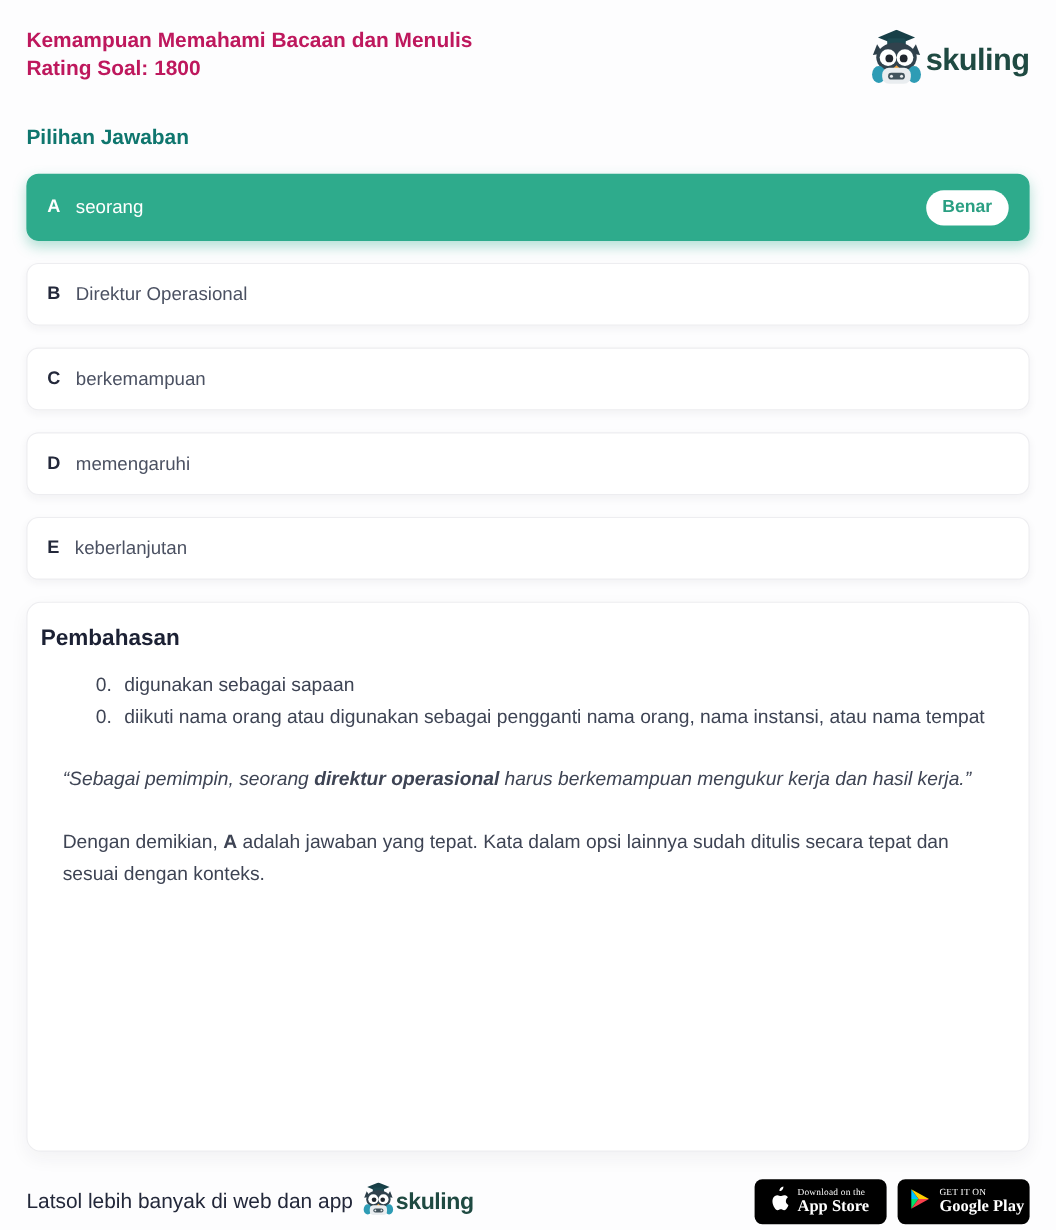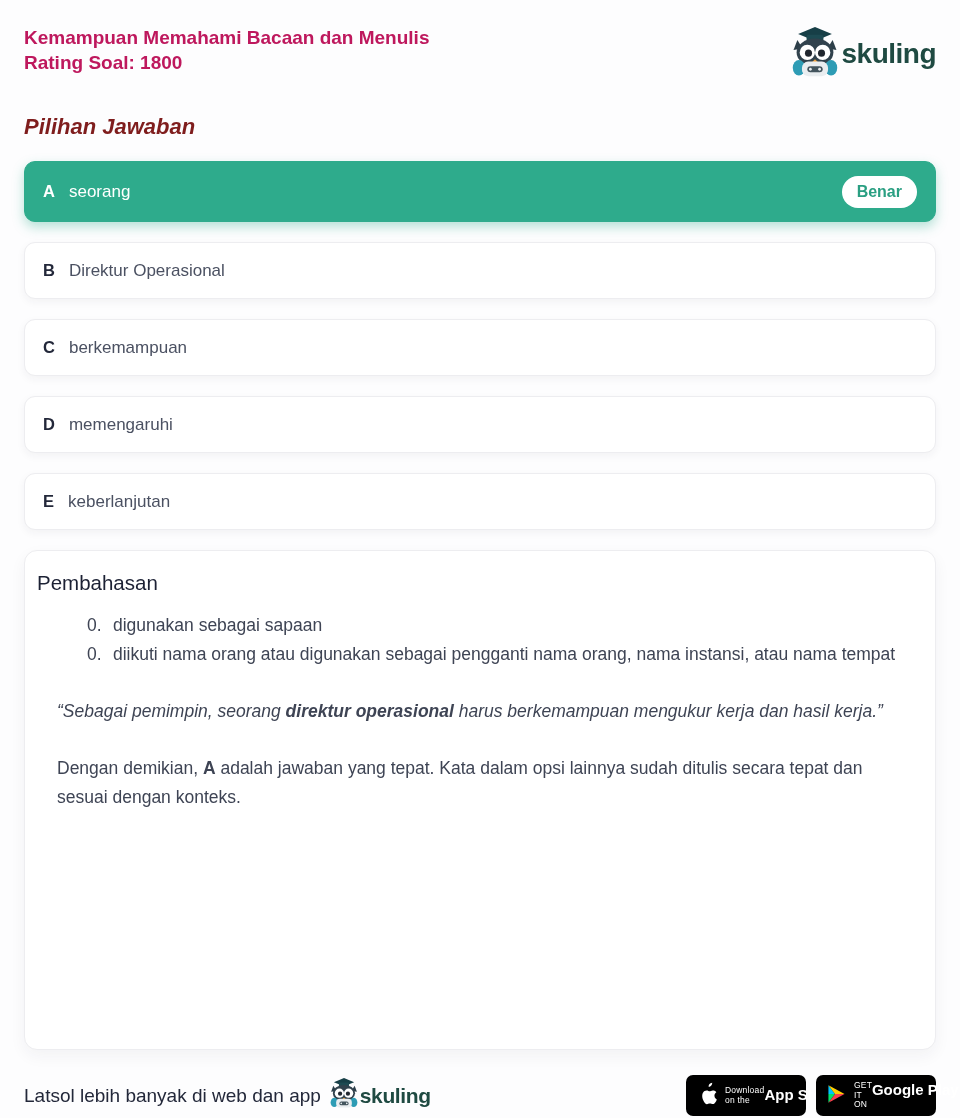--- a/index.html
+++ b/index.html
@@ -13,21 +13,21 @@
   }
   .page { padding: 25px 24px 0 24px; }
 
   
   .header { display: flex; justify-content: space-between; align-items: flex-start; }
   .titles .title-line { font-size: 19px; font-weight: 700; line-height: 25px; color: #be185d; }
   .brand { display: flex; align-items: center; gap: 3px; margin-top: 2px; }
   .brand .wordmark { font-size: 28px; font-weight: 800; color: #1f4a42; letter-spacing: -0.5px; }
 
   
-  .section-heading { margin-top: 33px; font-size: 22px; font-weight: 700; color: #7f1d1d; font-style: italic; }
+  .section-heading { margin-top: 33px; font-size: 19px; font-weight: 700; color: #0f766e; }
   .options { margin-top: 21px; }
   .option {
     display: flex; align-items: center;
     height: 57px; margin-bottom: 20px; padding: 0 18px;
     background: #ffffff;
     border: 1px solid #ededf0; border-radius: 11px;
     box-shadow: 0 3px 8px rgba(30,35,60,0.05);
     font-size: 17px; color: #4b5162;
   }
   .option .letter { font-weight: 700; color: #23283a; margin-right: 14px; font-size: 16.5px; }
@@ -45,42 +45,42 @@
   }
 
   
   .pembahasan {
     margin-top: 18px; min-height: 500px;
     background: #ffffff;
     border: 1px solid #ededf0; border-radius: 13px;
     box-shadow: 0 6px 16px rgba(30,35,60,0.05);
     padding: 20px 28px 30px 12px;
   }
-  .pembahasan h3 { font-size: 20.5px; font-weight: 400; color: #1c2134; }
+  .pembahasan h3 { font-size: 20.5px; font-weight: 700; color: #1c2134; }
   .pembahasan .content { margin: 22px 2px 0 20px; }
   .pembahasan p { font-size: 17.5px; line-height: 29px; color: #3e4454; margin-bottom: 28px; }
   .expl-list { margin: -6px 0 28px 30px; }
   .expl-item { display: grid; grid-template-columns: 26px 1fr; font-size: 17.5px; line-height: 29px; color: #3e4454; }
   .it { font-style: italic; }
   .b  { font-weight: 700; }
   .quote { font-style: italic; }
 
   
   .footer { display: flex; justify-content: space-between; align-items: center; margin-top: 25px; }
   .footer-left { display: flex; align-items: center; gap: 9px; font-size: 19px; color: #23283a; }
   .footer-brand { display: flex; align-items: center; gap: 2px; }
   .footer-brand .wordmark { font-size: 21px; font-weight: 800; color: #1f4a42; letter-spacing: -0.4px; }
   .store-badges { display: flex; gap: 10px; }
   .store-badge {
     display: flex; align-items: center; gap: 8px;
     width: 120px; height: 41px; padding: 0 11px;
     background: #000000; color: #ffffff;
     border-radius: 7px; cursor: pointer;
   }
-  .store-badge .lines { display: flex; line-height: 1.15; }
+  .store-badge .lines { display: flex; flex-direction: column; line-height: 1.15; font-family: Liberation Serif, serif; }
   .store-badge .small { font-size: 8.5px; letter-spacing: 0.2px; }
   .store-badge .big { font-size: 15px; font-weight: 700; white-space: nowrap; }
 </style>
 </head>
 <body>
 
 <svg width="0" height="0" style="position:absolute">
   <defs>
     <g id="owl">
       <polygon points="30,0 52,9 30,18 8,9" fill="#173f47"></polygon>

